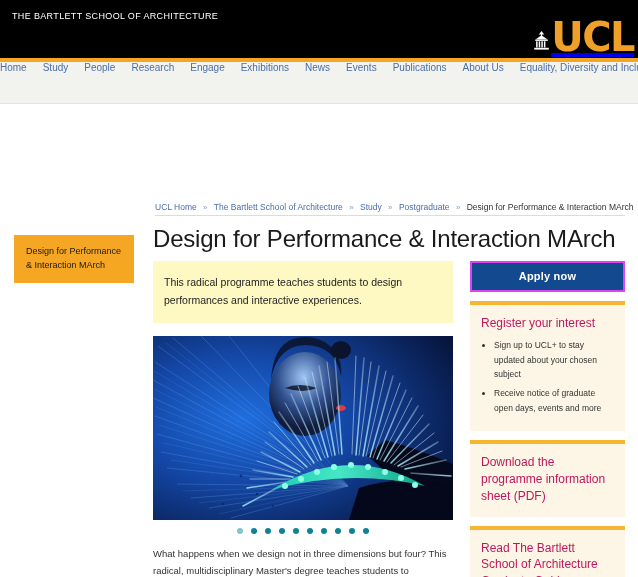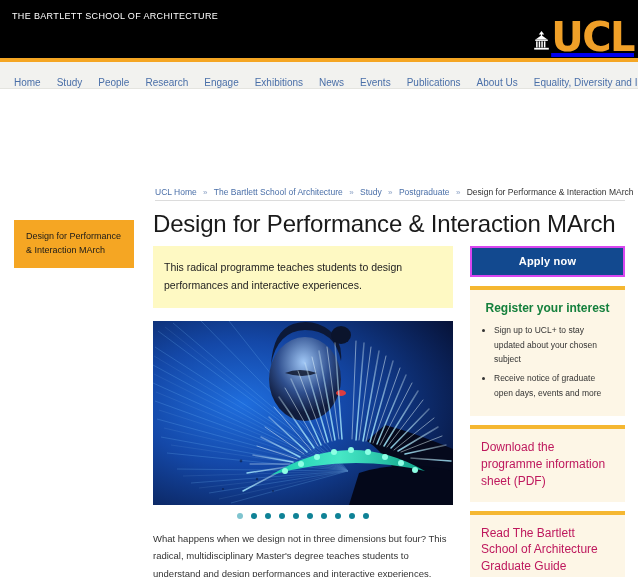--- a/index.html
+++ b/index.html
@@ -42,25 +42,24 @@
     font-size: 40px;
     font-weight: bold;
     letter-spacing: -1.5px;
     line-height: 0.78;
     font-family: "DejaVu Sans", sans-serif;
   }
 
   
   .orange-rule { height: 4px; background: #f5a623; }
   .navbar {
-    height: 27px;
+    height: 42px;
     background: #f2f2ef;
     display: flex;
-    align-items: flex-end;
-    padding-left: 14px;
+    align-items: flex-start;
     border-bottom: 1px solid #e4e4df;
   }
   .navbar a {
     color: #4a6fa8;
     font-size: 10px;
     text-decoration: none;
     margin-right: 16px;
     white-space: nowrap;
   }
 
@@ -174,24 +173,23 @@
     letter-spacing: 0.2px;
   }
   .card {
     margin-top: 9px;
     background: #fdf6e6;
     border-top: 4px solid #f5b731;
     padding: 10px 11px 12px;
   }
   .card h3 {
     font-size: 12px;
-    font-weight: 700;
-    color: #15803d;
+    font-weight: 400;
+    color: #be185d;
     line-height: 1.35;
-    text-align: center;
   }
   .card ul { margin: 7px 0 0 13px; }
   .card li {
     font-size: 8.5px;
     line-height: 1.72;
     color: #333;
     margin-bottom: 4px;
   }
   .card a.card-link {
     display: block;

